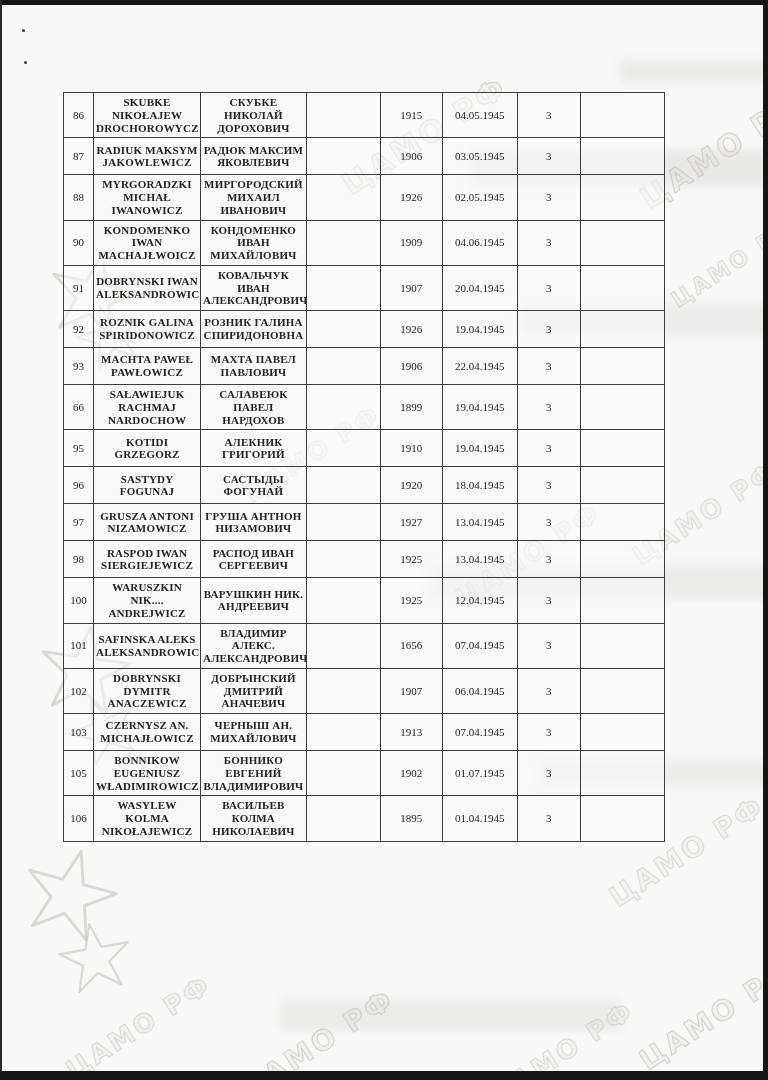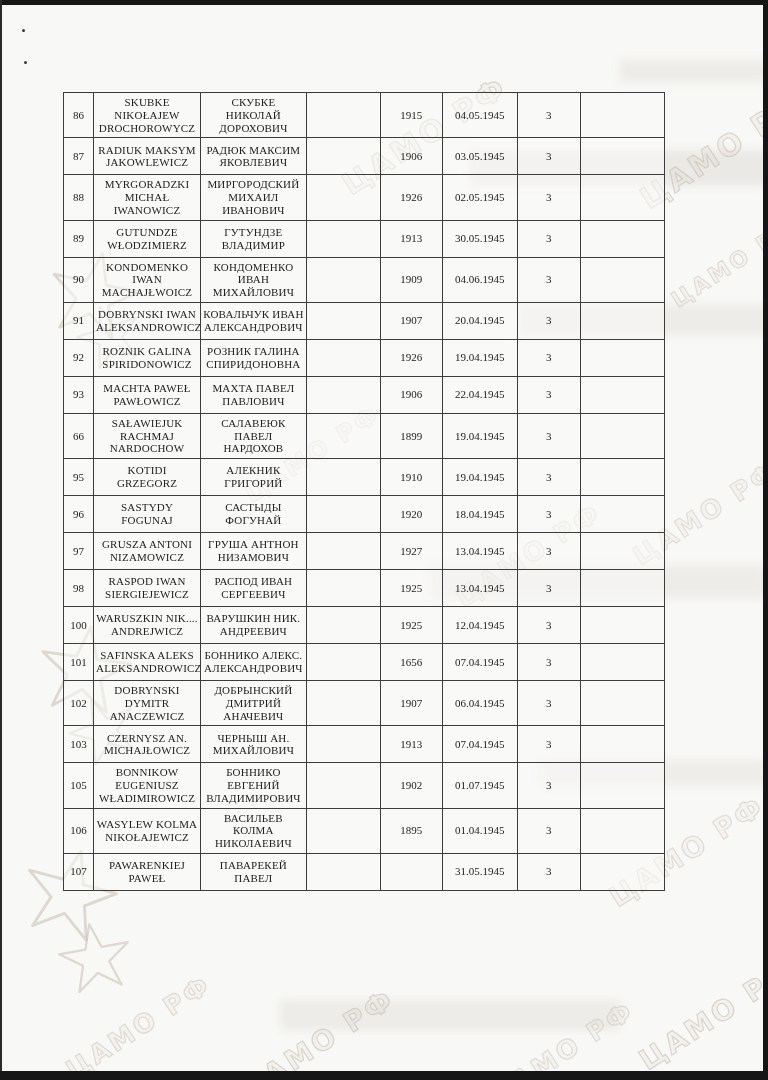--- a/index.html
+++ b/index.html
@@ -64,21 +64,21 @@
   table.roster td{
     border:1.5px solid #3c3c3c;
     text-align:center; vertical-align:middle;
     font-size:11px; line-height:1.16; color:#222;
     padding:3px 2px;
     white-space:pre-line;
     overflow:hidden;
   }
   table.roster tr{height:37px;}
   td.c0{font-size:11px;}
-  td.c1, td.c2{letter-spacing:0.2px;}
+  td.c1, td.c2{letter-spacing:0.2px;font-weight:bold;}
 </style>
 </head>
 <body>
 
 <div class="page">
 
   <div class="streak sk1"></div>
   <div class="streak sk2"></div>
   <div class="streak sk3"></div>
   <div class="streak sk4"></div>
@@ -162,32 +162,20 @@
           <td class="c2">МИРГОРОДСКИЙ
 МИХАИЛ
 ИВАНОВИЧ</td>
           <td class="c3"></td>
           <td class="c4">1926</td>
           <td class="c5">02.05.1945</td>
           <td class="c6">3</td>
           <td class="c7"></td>
         </tr>
         <tr>
-          <td class="c0">89</td>
-          <td class="c1">GUTUNDZE
-WŁODZIMIERZ</td>
-          <td class="c2">ГУТУНДЗЕ
-ВЛАДИМИР</td>
-          <td class="c3"></td>
-          <td class="c4">1913</td>
-          <td class="c5">30.05.1945</td>
-          <td class="c6">3</td>
-          <td class="c7"></td>
-        </tr>
-        <tr>
           <td class="c0">90</td>
           <td class="c1">KONDOMENKO
 IWAN
 MACHAJŁWOICZ</td>
           <td class="c2">КОНДОМЕНКО
 ИВАН
 МИХАЙЛОВИЧ</td>
           <td class="c3"></td>
           <td class="c4">1909</td>
           <td class="c5">04.06.1945</td>
@@ -298,21 +286,21 @@
           <td class="c3"></td>
           <td class="c4">1925</td>
           <td class="c5">12.04.1945</td>
           <td class="c6">3</td>
           <td class="c7"></td>
         </tr>
         <tr>
           <td class="c0">101</td>
           <td class="c1">SAFINSKA ALEKS
 ALEKSANDROWICZ</td>
-          <td class="c2">БОННИКО АЛЕКС.
+          <td class="c2">ВЛАДИМИР АЛЕКС.
 АЛЕКСАНДРОВИЧ</td>
           <td class="c3"></td>
           <td class="c4">1656</td>
           <td class="c5">07.04.1945</td>
           <td class="c6">3</td>
           <td class="c7"></td>
         </tr>
         <tr>
           <td class="c0">102</td>
           <td class="c1">DOBRYNSKI DYMITR
@@ -356,31 +344,20 @@
           <td class="c1">WASYLEW KOLMA
 NIKOŁAJEWICZ</td>
           <td class="c2">ВАСИЛЬЕВ КОЛМА
 НИКОЛАЕВИЧ</td>
           <td class="c3"></td>
           <td class="c4">1895</td>
           <td class="c5">01.04.1945</td>
           <td class="c6">3</td>
           <td class="c7"></td>
         </tr>
-        <tr>
-          <td class="c0">107</td>
-          <td class="c1">PAWARENKIEJ
-PAWEŁ</td>
-          <td class="c2">ПАВАРЕКЕЙ ПАВЕЛ</td>
-          <td class="c3"></td>
-          <td class="c4"></td>
-          <td class="c5">31.05.1945</td>
-          <td class="c6">3</td>
-          <td class="c7"></td>
-        </tr>
       </tbody>
   </table>
 
   <div class="edge edge-top"></div>
   <div class="edge edge-left"></div>
   <div class="edge edge-right"></div>
   <div class="edge edge-bottom"></div>
 
 </div>
 

